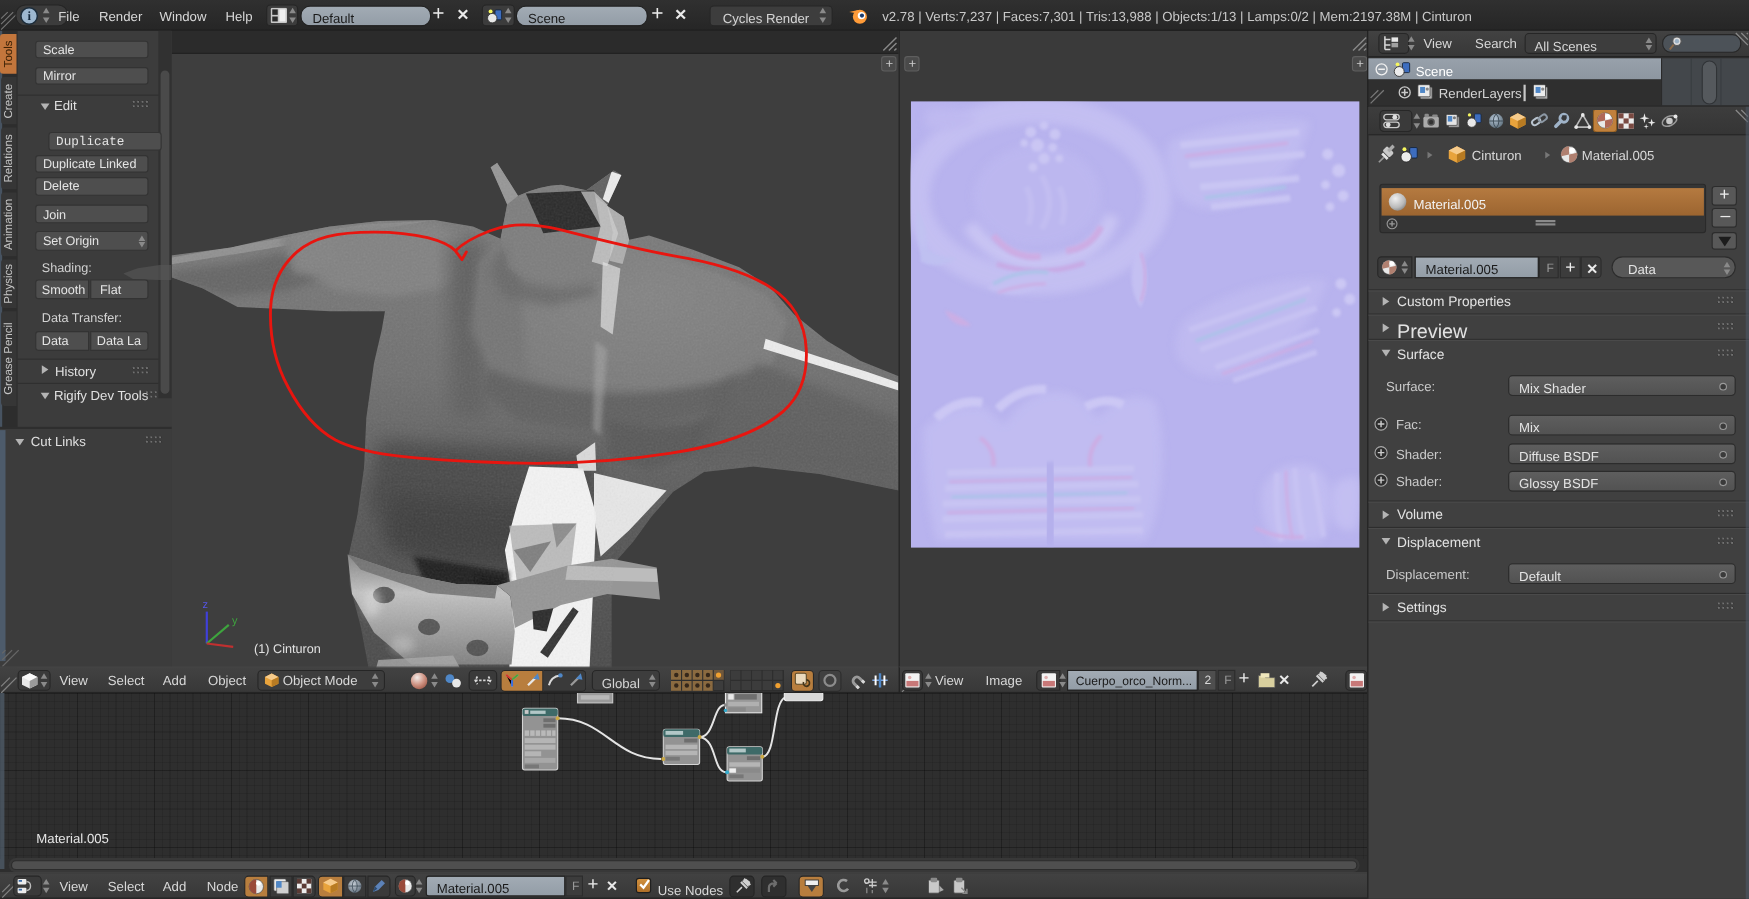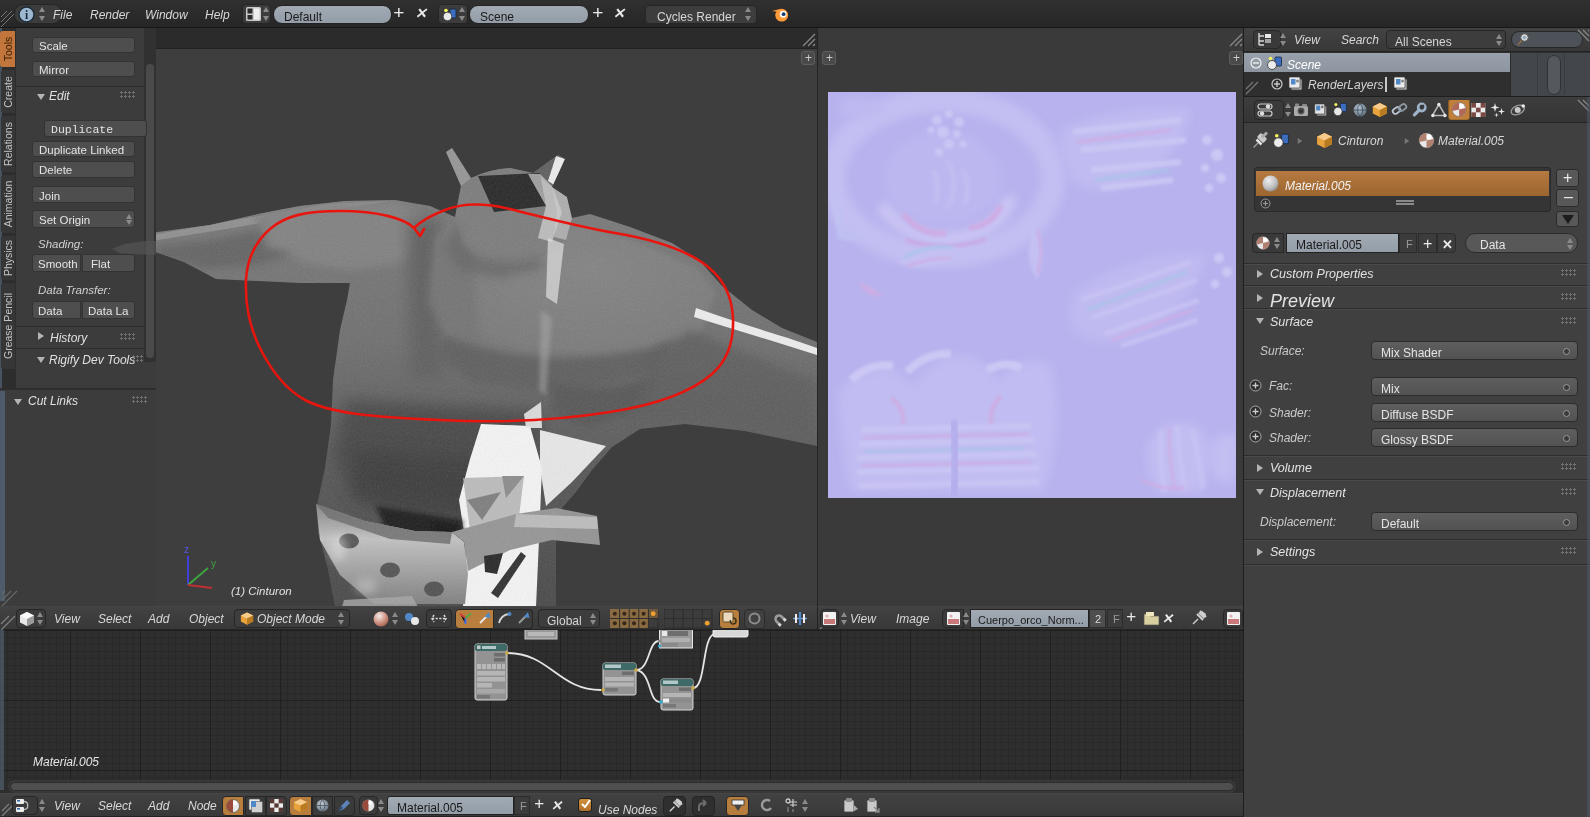--- a/index.html
+++ b/index.html
@@ -1,18 +1,18 @@
 <!DOCTYPE html>
 <html><head><meta charset="utf-8">
 <style>
 html,body{margin:0;padding:0;width:1590px;height:817px;overflow:hidden;background:#2e2e2e;
 font-family:"Liberation Sans",sans-serif;}
 *{box-sizing:border-box;}
 .abs{position:absolute;}
-.txt{position:absolute;color:#d8d8d8;font-size:12px;line-height:1;white-space:nowrap;font-style:italic;}
+.txt{position:absolute;color:#d8d8d8;font-size:12px;line-height:1;white-space:nowrap;}
 .hdr{position:absolute;background:linear-gradient(#424242,#383838);border-top:1px solid #464646;border-bottom:1px solid #242424;}
 .btn{position:absolute;background:#4e4e4e;border:1px solid #333;border-radius:3px;color:#e4e4e4;font-size:11.5px;text-align:center;}
 .fld{position:absolute;background:linear-gradient(#a2abb4,#939da7);border:1px solid #222;border-radius:9px;color:#1a1a1a;font-size:12px;}
 .dd{position:absolute;background:#3d3d3d;border:1px solid #262626;border-radius:4px;color:#d6d6d6;font-size:12px;}
 .step{position:absolute;width:9px;}
 .step:before{content:"";position:absolute;left:1px;top:2px;border-left:3.5px solid transparent;border-right:3.5px solid transparent;border-bottom:5px solid #8a8a8a;}
 .step:after{content:"";position:absolute;left:1px;bottom:2px;border-left:3.5px solid transparent;border-right:3.5px solid transparent;border-top:5px solid #8a8a8a;}
 .grip{position:absolute;width:16px;height:7px;background-image:radial-gradient(circle at 1.5px 1.5px,#9b9b9b 1px,rgba(0,0,0,.35) 1.2px,transparent 1.6px);background-size:4px 4px;opacity:.55;}
 .tri-r{position:absolute;width:0;height:0;border-top:4.5px solid transparent;border-bottom:4.5px solid transparent;border-left:6px solid #b4b4b4;}
 .tri-d{position:absolute;width:0;height:0;border-left:4.5px solid transparent;border-right:4.5px solid transparent;border-top:6px solid #b4b4b4;}
@@ -65,20 +65,21 @@
   <div class="dd" style="left:645px;top:5px;width:112px;height:19px;">
       <span style="position:absolute;left:11px;top:4px;">Cycles Render</span>
     </div>
   <div class="step" style="left:744px;top:5px;height:18px;"></div>
   <svg class="abs" style="left:771px;top:5px" width="20" height="19" viewBox="0 0 20 19">
     <circle cx="10.7" cy="10.2" r="6.4" fill="#ff9b38"></circle>
     <circle cx="12.2" cy="9.2" r="3.4" fill="#fff"></circle>
     <circle cx="12.6" cy="9.2" r="1.9" fill="#1c3c6e"></circle>
     <path d="M1 6 L9 4 L8 7 Z" fill="#ff9b38"></path>
   </svg>
+  <div class="txt" style="left:802px;top:9px;color:#c9c9c9;">v2.78 | Verts:7,237 | Faces:7,301 | Tris:13,988 | Objects:1/13 | Lamps:0/2 | Mem:2197.38M | Cinturon</div>
 </div>
 
 <div class="abs" id="viewport" style="left:0;top:28px;width:817px;height:602px;background:#3e3e3e;">
   <svg class="abs" style="left:0;top:0" width="817" height="602" viewBox="0 28 817 602" preserveAspectRatio="none">
     <defs>
       <linearGradient id="torso" x1="0" y1="0" x2="0" y2="1">
         <stop offset="0" stop-color="#7f7f7f"></stop>
           <stop offset=".42" stop-color="#707070"></stop>
           <stop offset=".72" stop-color="#575757"></stop>
           <stop offset="1" stop-color="#4a4a4a"></stop>

